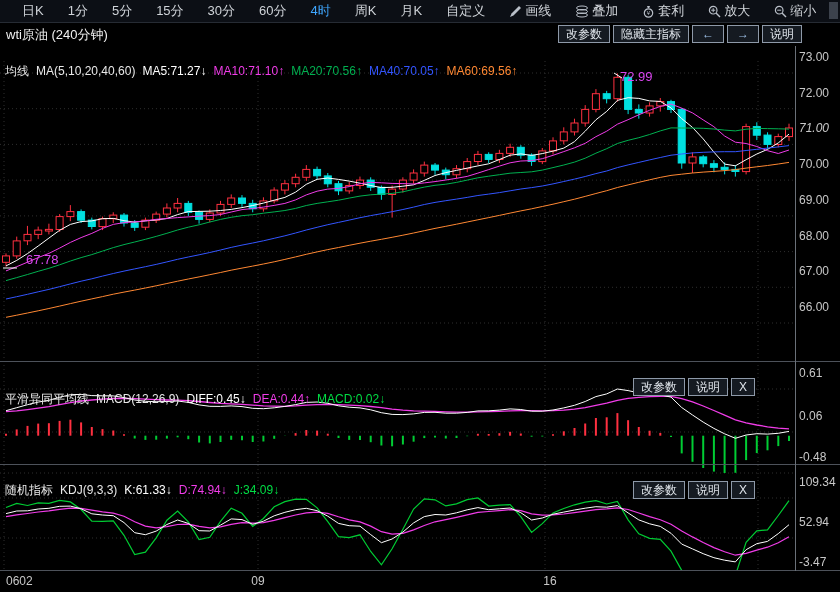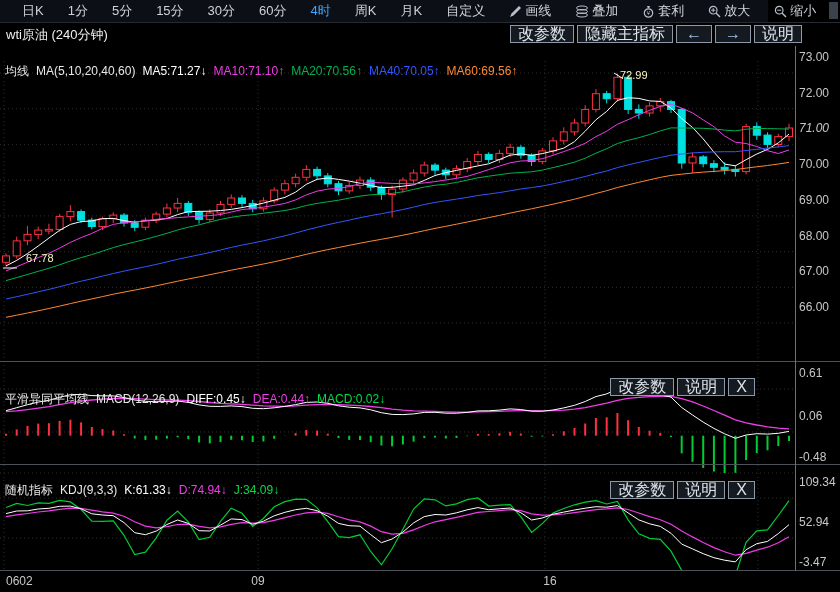--- a/index.html
+++ b/index.html
@@ -1,50 +1,50 @@
 <!DOCTYPE html>
 <html><head>
 <meta charset="utf-8">
 <style>
   * { margin:0; padding:0; box-sizing:border-box; }
   html,body { background:#000; }
   body { font-family:"Liberation Sans","DejaVu Sans",sans-serif; }
   .app { position:relative; width:840px; height:592px; background:#000; overflow:hidden; }
 
-  .toolbar { position:absolute; left:0; top:0; width:768px; height:22px;
+  .toolbar { position:absolute; left:0; top:0; width:840px; height:22px;
     background:#0c0f15; display:flex; align-items:center; padding-left:10px; }
   .tb-item { color:#cfd3d8; font-size:13px; padding:0 12px; cursor:pointer;
     display:flex; align-items:center; gap:3px; white-space:nowrap; }
   .tb-item.active { color:#3fa7ff; }
   .tb-item svg { display:block; }
   .corner-chip { position:absolute; right:2px; top:2px; width:9px; height:17px; background:#3c424c; }
 
   .sep { position:absolute; left:0; width:840px; height:1px; background:#4d525a; }
   .sep.dark { background:#262b33; }
 
   .titlebar { position:absolute; left:0; top:23px; width:840px; height:23px; }
   .chart-title { position:absolute; left:6px; top:3px; color:#f0f0f0; font-size:13px; }
   .btn-row { position:absolute; display:flex; }
-  .ui-btn { border:1px solid #8e99a8; background:#151a21; color:#dfe4ea; font-size:16px;
+  .ui-btn { border:1px solid #8e99a8; background:#151a21; color:#dfe4ea; font-size:12px;
     line-height:16px; padding:0 7px; margin-left:3px; cursor:pointer; white-space:nowrap; }
   .ui-btn.arrow { color:#9fc2e8; font-weight:bold; padding:0 9px; }
 
   .pane { position:absolute; left:0; width:795px; overflow:hidden;margin-top:15px; }
   .pane svg { position:absolute; left:0; top:0; }
   .pane-header { position:absolute; left:5px; font-size:12px; color:#e8e8e8; white-space:nowrap; }
   .pane-header span { margin-right:7px; }
 
   .y-axis { position:absolute; left:796px; top:0; width:44px; height:592px; }
   .y-label { position:absolute; left:3px; color:#c8c8c8; font-size:12px; }
   .axis-frame { position:absolute; left:795px; top:46px; width:1px; height:525px; background:#6a7078; }
 
   .x-axis { position:absolute; left:0; top:571px; width:840px; height:21px; background:#000; }
   .x-label { position:absolute; top:3px; color:#c8c8c8; font-size:12px; }
 
-  .ann { position:absolute; color:#fef9c3; font-size:11px;text-align:right; }
+  .ann { position:absolute; color:#d946ef; font-size:13px;text-align:right; }
 </style>
 </head>
 <body>
 
 <div class="app">
 
   <div class="toolbar" id="toolbar">
       <div class="tb-item">日K</div>
       <div class="tb-item">1分</div>
       <div class="tb-item">5分</div>

